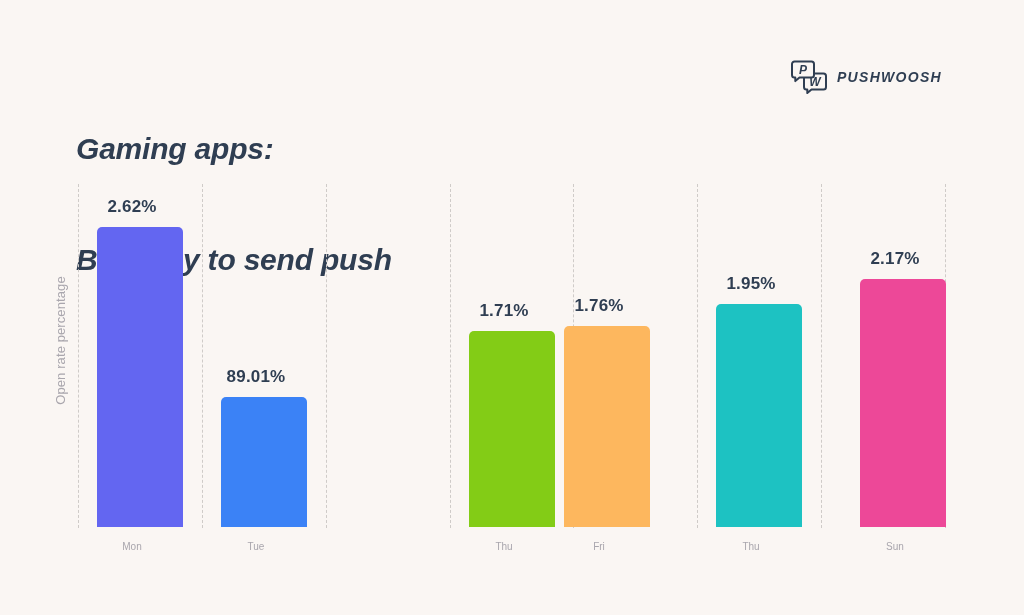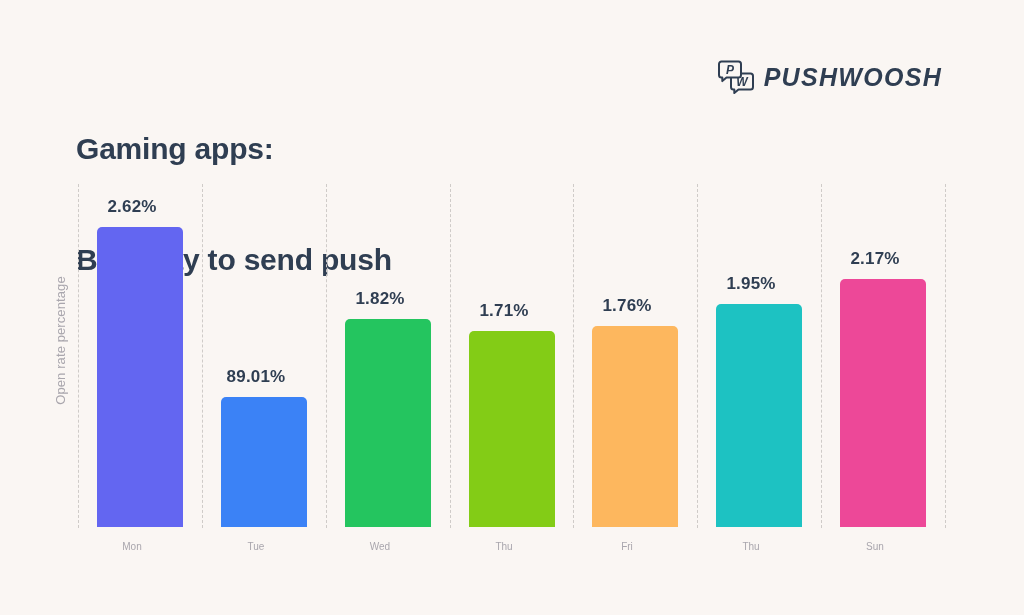--- a/index.html
+++ b/index.html
@@ -28,38 +28,39 @@
     top: 56px;
     font-size: 30px;
     font-weight: bold;
     line-height: 37px;
     color: #2f3e52;
     letter-spacing: -0.2px;
     white-space: pre;
   }
   #chart-title .title-line {
     display: block;
+    font-style: italic;
   }
 
   
   #logo {
     position: absolute;
     right: 82px;
     top: 60px;
     display: flex;
     align-items: center;
     gap: 10px;
   }
   #logo-mark {
     width: 36px;
     height: 34px;
     display: block;
   }
   #logo-wordmark {
-    font-size: 25px;
+    font-size: 14px;
     font-weight: bold;
     font-style: italic;
     letter-spacing: 1.3px;
     color: #2f3e52;
     line-height: 1;
     text-align: center;
   }
 
   
   #plot {
@@ -181,40 +182,35 @@
       <div class="bar-group" style="left: 97px;">
         <span class="bar-value">2.62%</span>
         <div class="bar" style="height: 300px; background: rgb(99, 102, 241);"></div>
         <span class="bar-label">Mon</span>
       </div>
       <div class="bar-group" style="left: 221px;">
         <span class="bar-value">89.01%</span>
         <div class="bar" style="height: 130px; background: rgb(59, 130, 246);"></div>
         <span class="bar-label">Tue</span>
       </div>
-      <div class="bar-group" style="left: 345px;">
-        <span class="bar-value">1.82%</span>
-        <div class="bar" style="height: 208px; background: rgb(36, 197, 95);"></div>
-        <span class="bar-label">Wed</span>
-      </div>
       <div class="bar-group" style="left: 469px;">
         <span class="bar-value">1.71%</span>
         <div class="bar" style="height: 196px; background: rgb(131, 204, 22);"></div>
         <span class="bar-label">Thu</span>
       </div>
-      <div class="bar-group" style="left: 592px;">
+      <div class="bar-group" style="left: 564px;">
         <span class="bar-value">1.76%</span>
         <div class="bar" style="height: 201px; background: rgb(253, 183, 94);"></div>
         <span class="bar-label">Fri</span>
       </div>
       <div class="bar-group" style="left: 716px;">
         <span class="bar-value">1.95%</span>
         <div class="bar" style="height: 223px; background: rgb(29, 194, 194);"></div>
         <span class="bar-label">Thu</span>
       </div>
-      <div class="bar-group" style="left: 840px; margin-top: 44px;">
+      <div class="bar-group" style="left: 860px; margin-top: 44px;">
         <span class="bar-value">2.17%</span>
         <div class="bar" style="height: 248px; background: rgb(237, 72, 152);"></div>
         <span class="bar-label">Sun</span>
       </div>
     </div>
 
 </div>
 
 </body></html>

